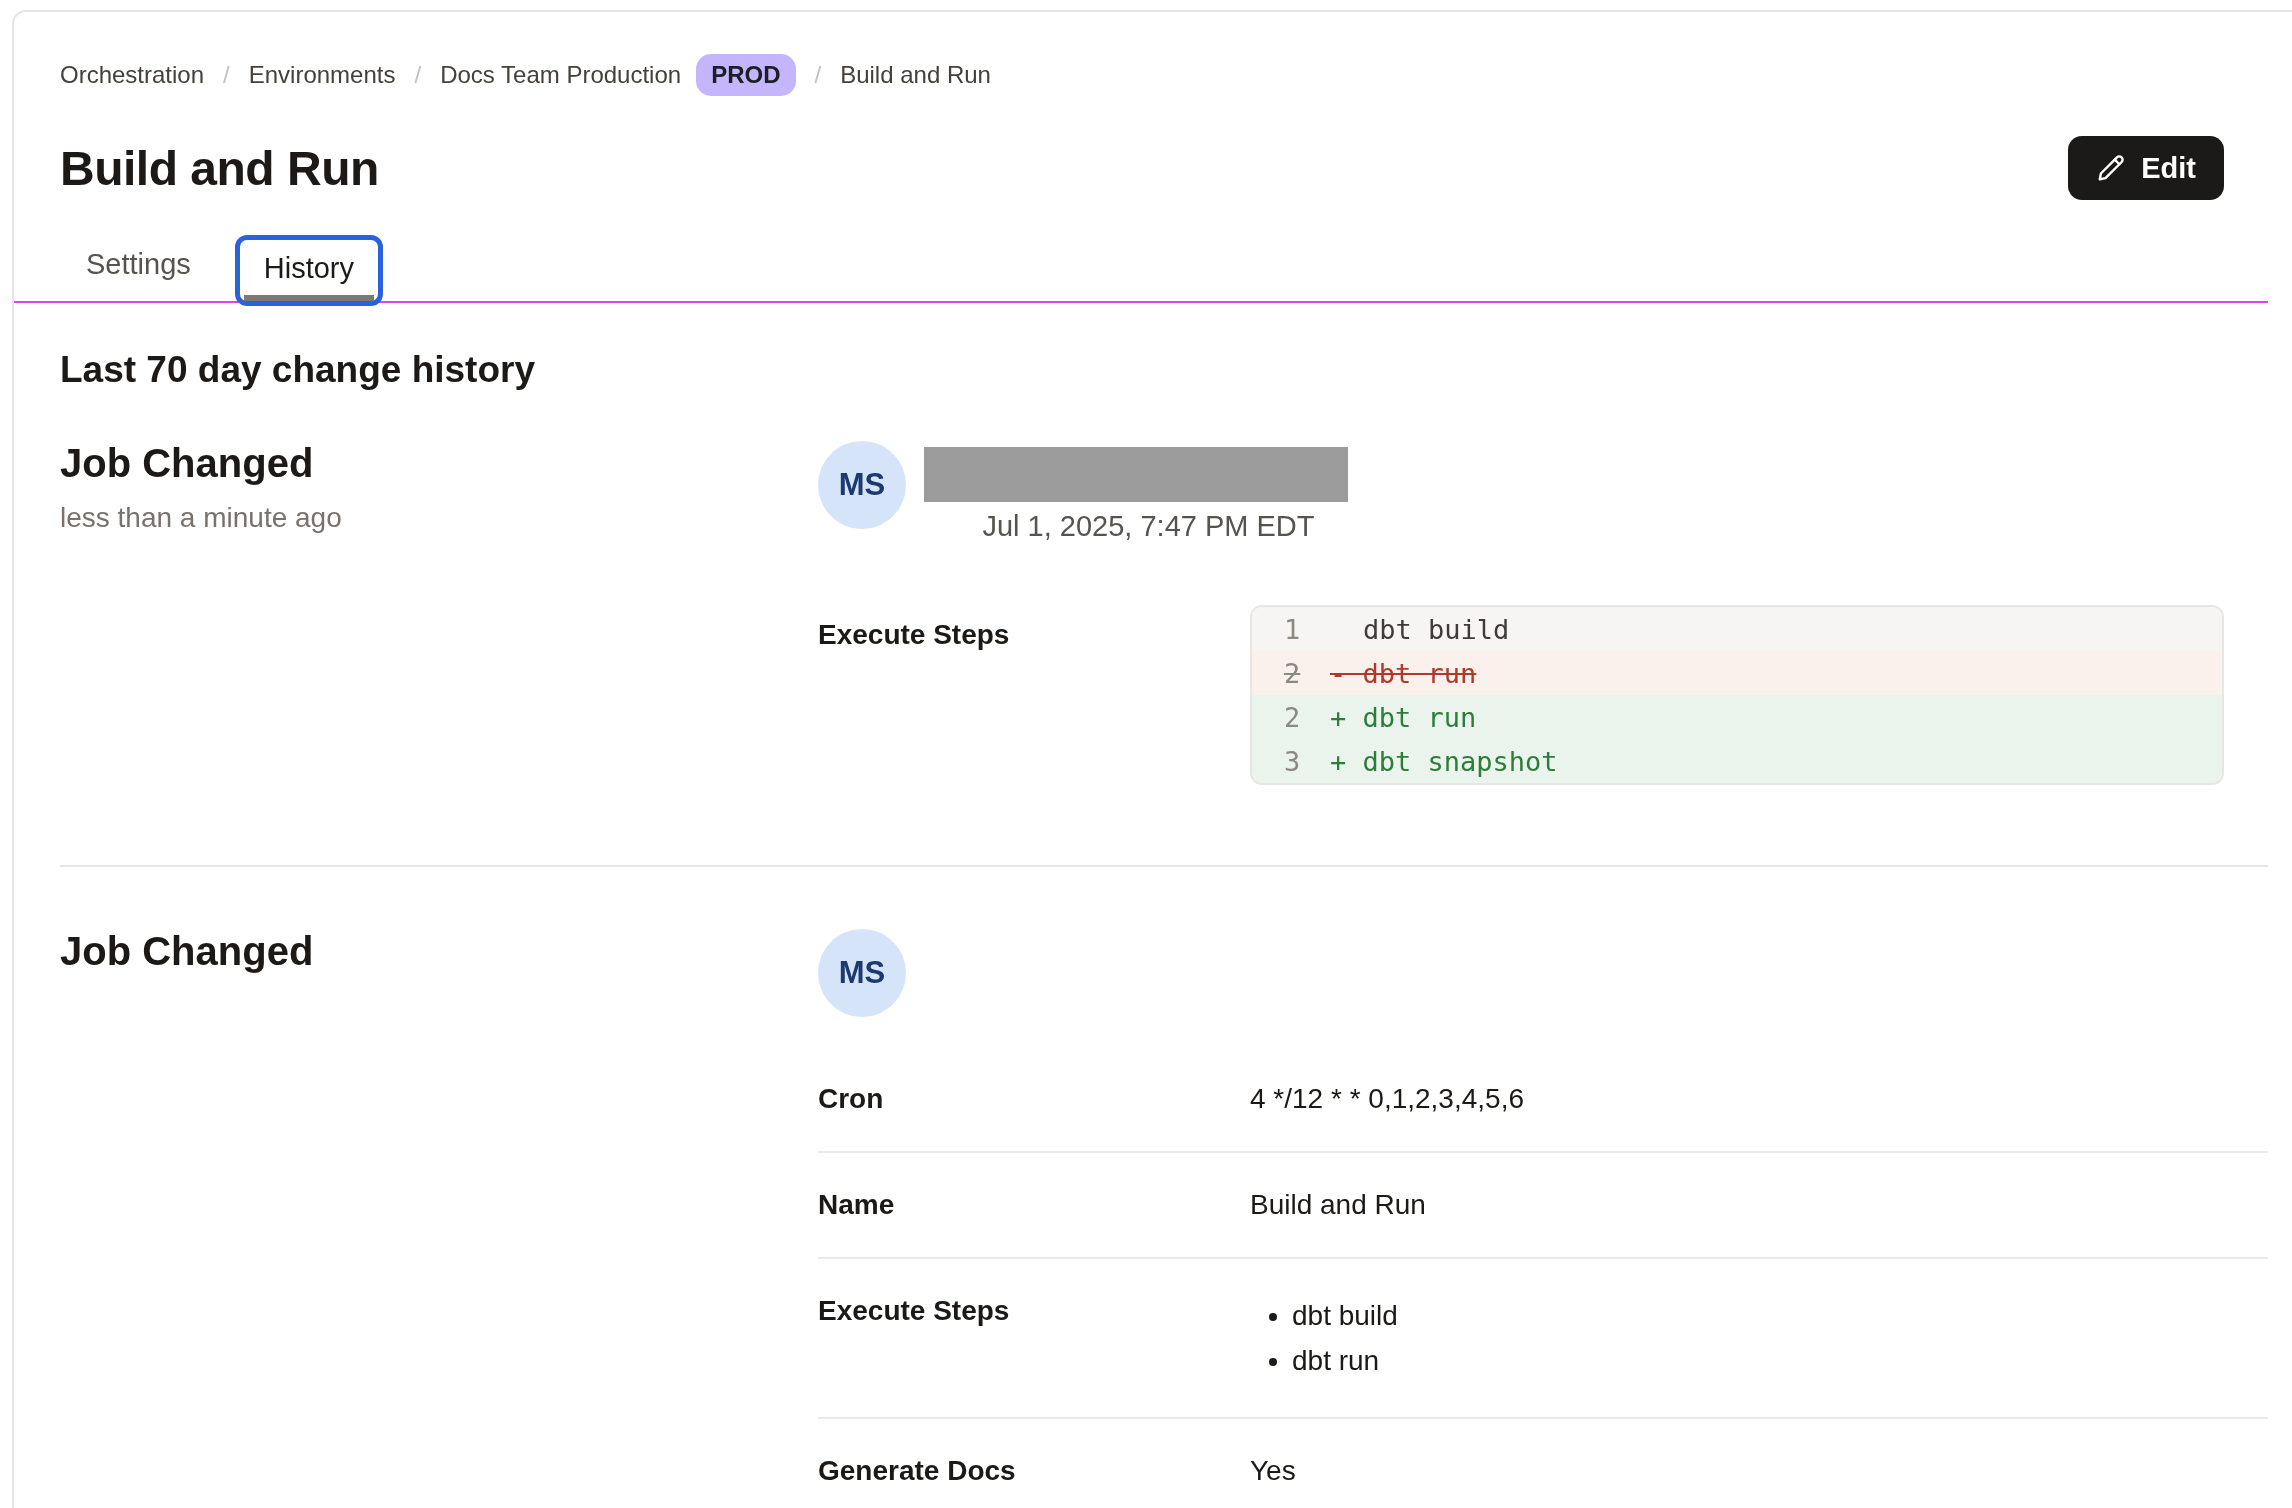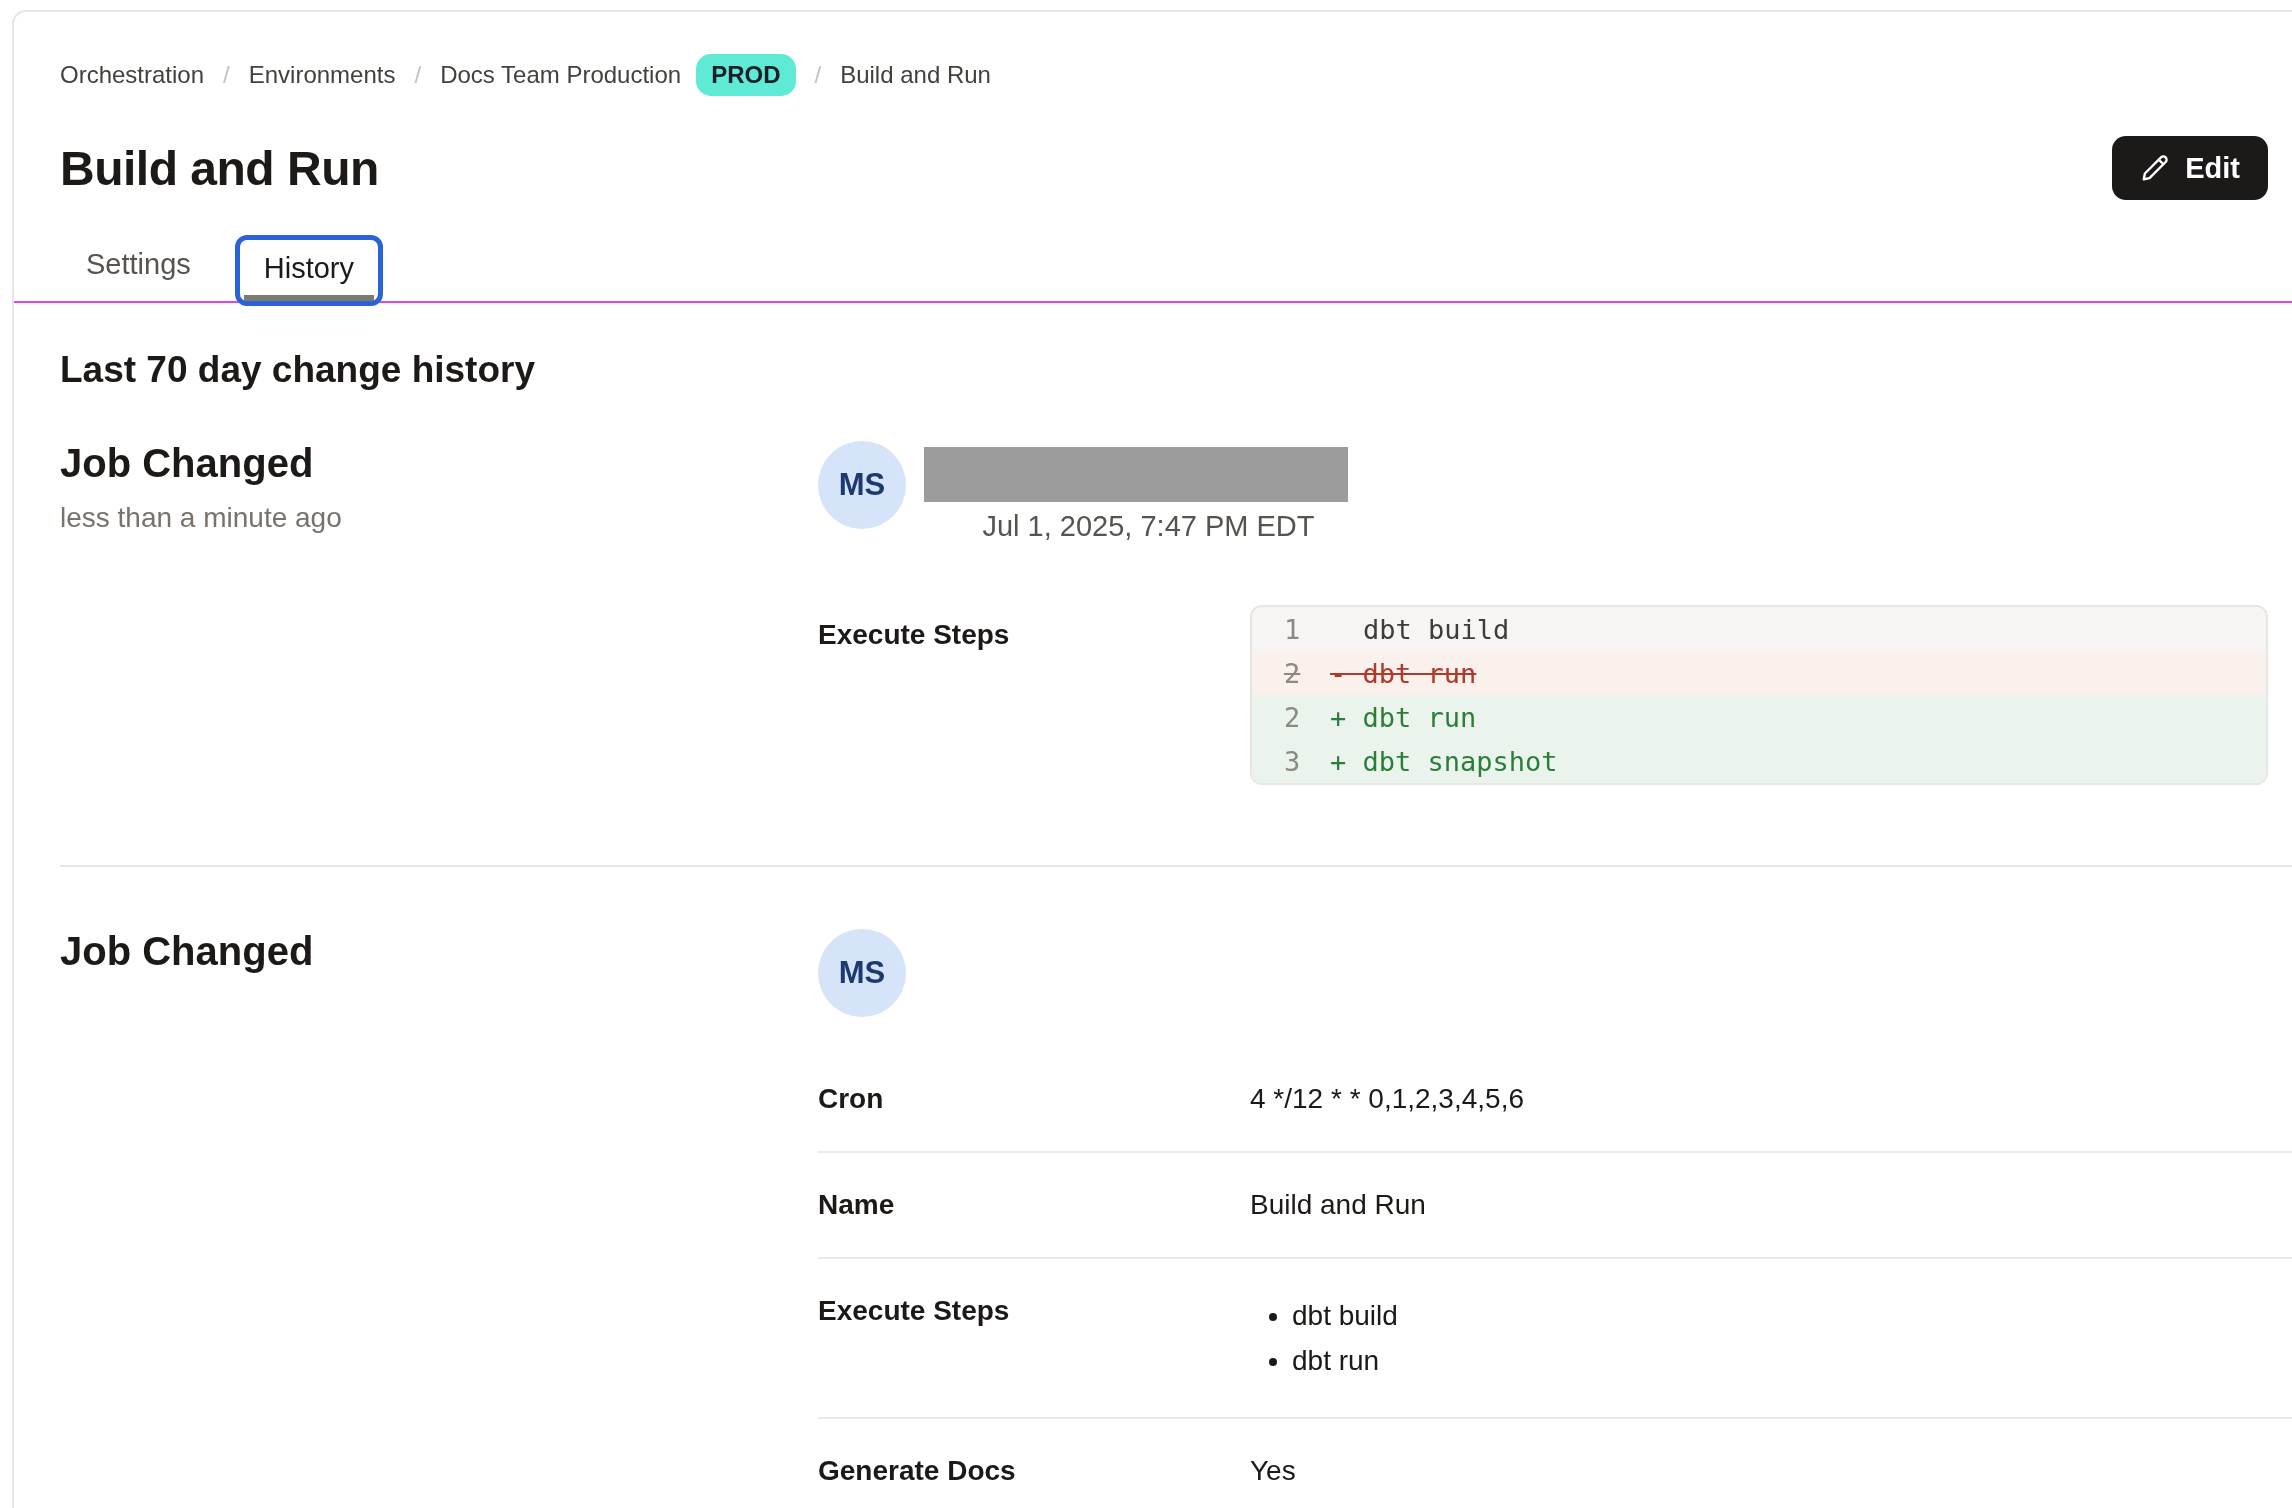--- a/index.html
+++ b/index.html
@@ -1,27 +1,27 @@
 <!DOCTYPE html>
 <html><head>
 <meta charset="utf-8">
 <style>
   * { margin:0; padding:0; box-sizing:border-box; }
   html,body { width:2292px; height:1508px; background:#fff; overflow:hidden;
               font-family:"Liberation Sans", sans-serif; color:#1c1917; }
   .panel { margin-left:12px; margin-top:10px; height:1498px;
            border-left:2px solid #e8e6e4; border-top:2px solid #e8e6e4;
            border-top-left-radius:14px; background:#fff;
-           padding:42px 24px 0 46px; overflow:hidden; }
+           padding:42px 68px 0 46px; overflow:hidden; }
 
   
   .breadcrumb { display:flex; align-items:center; gap:19px; font-size:24px; color:#44403c; }
   .crumb { cursor:pointer; }
   .crumb-sep { color:#c6c2bd; }
-  .env-badge { background:#5eead4; color:#1b1f27; font-weight:600; font-size:24px;
+  .env-badge { background:#c4b5fd; color:#1b1f27; font-weight:600; font-size:24px;
                padding:7px 15px; border-radius:15px; margin-left:-4px; }
 
   
   .title-row { display:flex; justify-content:space-between; align-items:center; margin-top:40px; }
   .page-title { font-size:48px; font-weight:700; letter-spacing:-0.5px; }
   .edit-btn { display:flex; align-items:center; gap:15px; height:64px; padding:0 28px;
               background:#1c1a19; color:#fff; border:none; border-radius:14px;
               font-size:29px; font-weight:600; font-family:inherit; cursor:pointer; }
 
   

